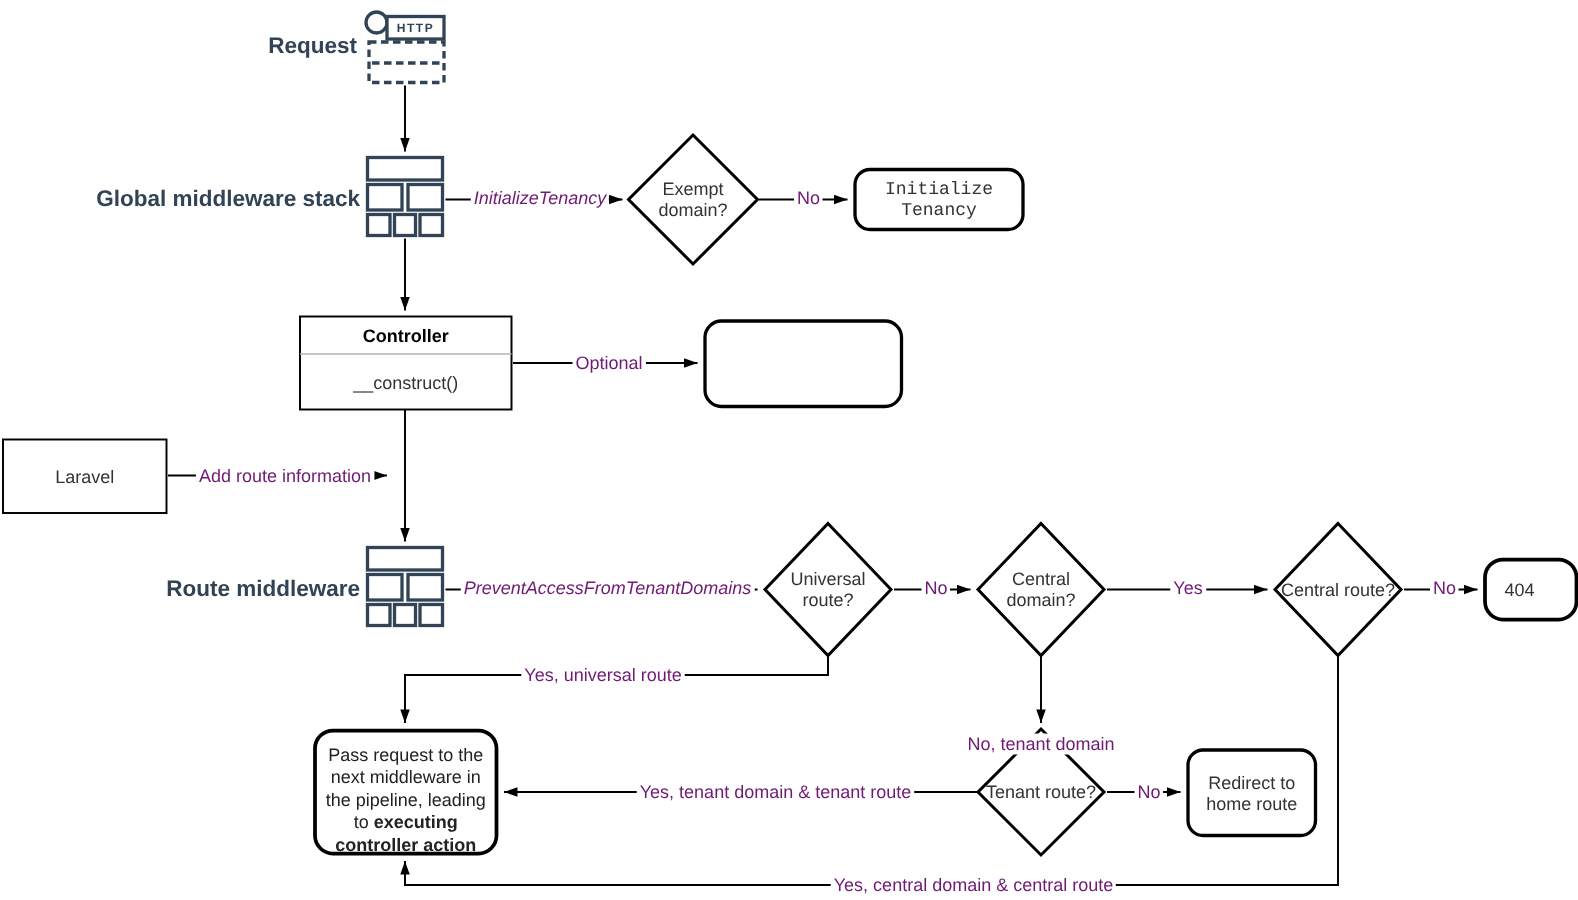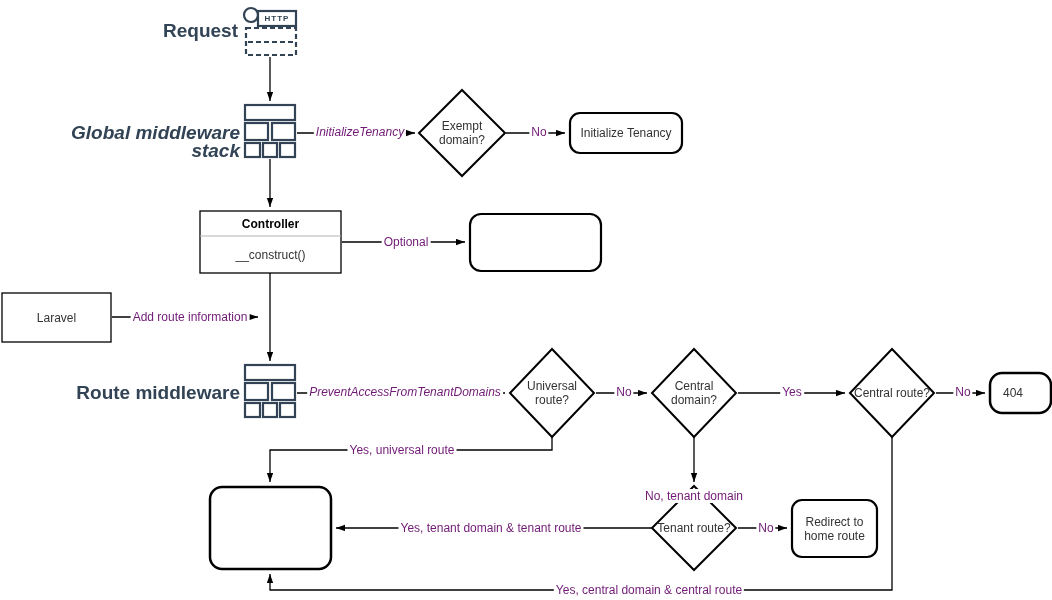--- a/index.html
+++ b/index.html
@@ -20,21 +20,21 @@
   .plain{stroke-width:1.3;}
   .edge{fill:none;stroke:#000000;stroke-width:1.3;}
   .icon{fill:#ffffff;stroke:#314354;stroke-width:2.2;}
   .icon-dashed{stroke-dasharray:5,3;}
   
   .node-lbl{
     position:absolute;display:flex;align-items:center;justify-content:center;
     text-align:center;font-size:12px;line-height:14px;color:#333;
   }
   .side-lbl{
-    position:absolute;font-size:19px;font-weight:bold;color:#314354;
+    position:absolute;font-size:15px;font-weight:bold;color:#314354;
     text-align:right;line-height:18px;
   }
   .edge-lbl{
     position:absolute;transform:translate(-50%,-50%);
     white-space:nowrap;font-size:12px;color:#701a75;
     background:#ffffff;padding:0 2px;
   }
   .italic{font-style:italic;}
   .bold{font-weight:bold;}
   .pass-lbl{line-height:15px;display:block;padding-top:7px;}
@@ -105,44 +105,45 @@
     <rect class="shape thick" x="990" y="373" width="61" height="40" rx="12"></rect>
     <rect class="shape rounded" x="792" y="500" width="85" height="57" rx="10"></rect>
     <rect class="shape thick" x="210" y="487" width="121" height="82" rx="12"></rect>
 
     <rect class="shape plain" x="200" y="211" width="141" height="62"></rect>
     <line x1="200" y1="236" x2="341" y2="236" stroke="#b3b3b3" stroke-width="1"></line>
     <rect class="shape plain" x="2" y="293" width="109" height="49"></rect>
   </svg>
 
   <div class="side-lbl" style="left:118px;top:22px;width:120px;">Request</div>
-  <div class="side-lbl" style="left:18px;top:124px;width:222px;font-style:italic;">Global middleware stack</div>
+  <div class="side-lbl" style="left:18px;top:124px;width:222px;">Global middleware stack</div>
   <div class="side-lbl" style="left:58px;top:384px;width:182px;">Route middleware</div>
 
   <div class="node-lbl http-lbl" style="left:258px;top:11px;width:38px;height:15px;">HTTP</div>
 
   <div class="node-lbl" style="left:422px;top:113px;width:80px;height:40px;">Exempt domain?</div>
-  <div class="node-lbl" style="left:570px;top:113px;width:112px;height:40px;">Initialize Tenancy</div>
+  <div class="node-lbl" style="left:570px;top:113px;width:112px;height:40px;font-family:Liberation Mono, monospace;">Initialize Tenancy</div>
   <div class="node-lbl bold" style="left:200px;top:211px;width:141px;height:25px;color:#000;">Controller</div>
   <div class="node-lbl" style="left:200px;top:236px;width:141px;height:37px;">__construct()</div>
   <div class="node-lbl" style="left:2px;top:293px;width:109px;height:49px;">Laravel</div>
   <div class="node-lbl" style="left:512px;top:373px;width:80px;height:40px;">Universal route?</div>
   <div class="node-lbl" style="left:654px;top:373px;width:80px;height:40px;">Central domain?</div>
   <div class="node-lbl" style="left:852px;top:373px;width:80px;height:40px;text-align:right;">Central route?</div>
   <div class="node-lbl" style="left:990px;top:373px;width:46px;height:40px;">404</div>
   <div class="node-lbl" style="left:654px;top:508px;width:80px;height:40px;">Tenant route?</div>
   <div class="node-lbl" style="left:795px;top:500px;width:79px;height:57px;">Redirect to home route</div>
+  <div class="node-lbl pass-lbl" style="left:214px;top:489px;width:113px;height:78px;color:#222;"><span>Pass request to the next middleware in the pipeline, leading to </span><b>executing controller action</b></div>
 
   <div class="edge-lbl italic" style="left:360px;top:132px;">InitializeTenancy</div>
   <div class="edge-lbl" style="left:539px;top:132px;">No</div>
   <div class="edge-lbl" style="left:406px;top:242px;">Optional</div>
   <div class="edge-lbl" style="left:190px;top:317px;">Add route information</div>
   <div class="edge-lbl italic" style="left:405px;top:392px;">PreventAccessFromTenantDomains</div>
   <div class="edge-lbl" style="left:624px;top:392px;">No</div>
   <div class="edge-lbl" style="left:792px;top:392px;">Yes</div>
   <div class="edge-lbl" style="left:963px;top:392px;">No</div>
   <div class="edge-lbl" style="left:402px;top:450px;">Yes, universal route</div>
   <div class="edge-lbl" style="left:694px;top:460px;margin-top:36px;">No, tenant domain</div>
   <div class="edge-lbl" style="left:766px;top:528px;">No</div>
-  <div class="edge-lbl" style="left:491px;top:528px;">Yes, tenant domain &amp; tenant route</div>
+  <div class="edge-lbl" style="left:517px;top:528px;">Yes, tenant domain &amp; tenant route</div>
   <div class="edge-lbl" style="left:649px;top:590px;text-align:right;">Yes, central domain &amp; central route</div>
 
 </div>
 
 </body></html>

